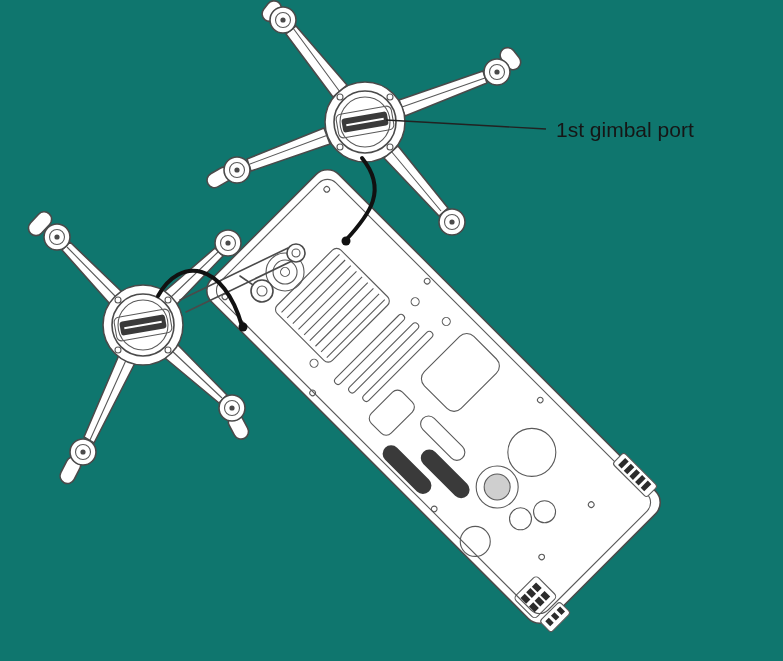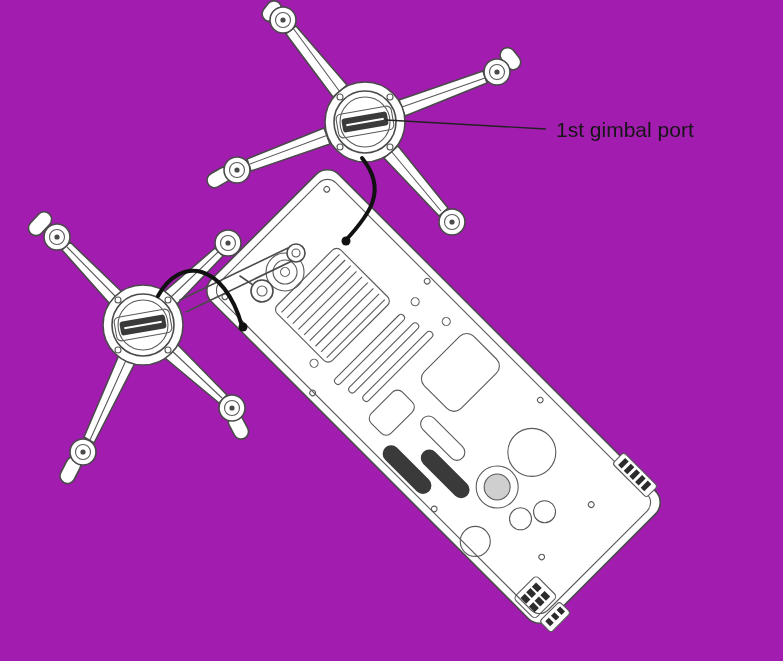--- a/index.html
+++ b/index.html
@@ -1,16 +1,16 @@
 <!DOCTYPE html>
 <html><head>
 <meta charset="utf-8">
 <style>
   html,body{margin:0;padding:0;background:#ffffff;}
-  .wrap{width:783px;height:661px;position:relative;background:#a21caf;overflow:hidden;}
+  .wrap{width:783px;height:661px;position:relative;background:#0f766e;overflow:hidden;}
   svg{display:block;}
   .ln{fill:none;stroke:#4a4a4a;stroke-width:1.6;stroke-linejoin:round;stroke-linecap:round;}
   .lnw{fill:#ffffff;stroke:#4a4a4a;stroke-width:1.6;stroke-linejoin:round;}
   .thin{fill:none;stroke:#5a5a5a;stroke-width:1.1;stroke-linejoin:round;}
   .thinw{fill:#ffffff;stroke:#5a5a5a;stroke-width:1.1;}
   .dark{fill:#3a3a3a;stroke:none;}
   .darkline{fill:#2c2c2c;stroke:none;}
   .grayfill{fill:#cfcfcf;stroke:#5a5a5a;stroke-width:1.1;}
   .dot{fill:#4a4a4a;stroke:none;}
   .cable{fill:none;stroke:#111111;stroke-width:4;stroke-linecap:round;}

